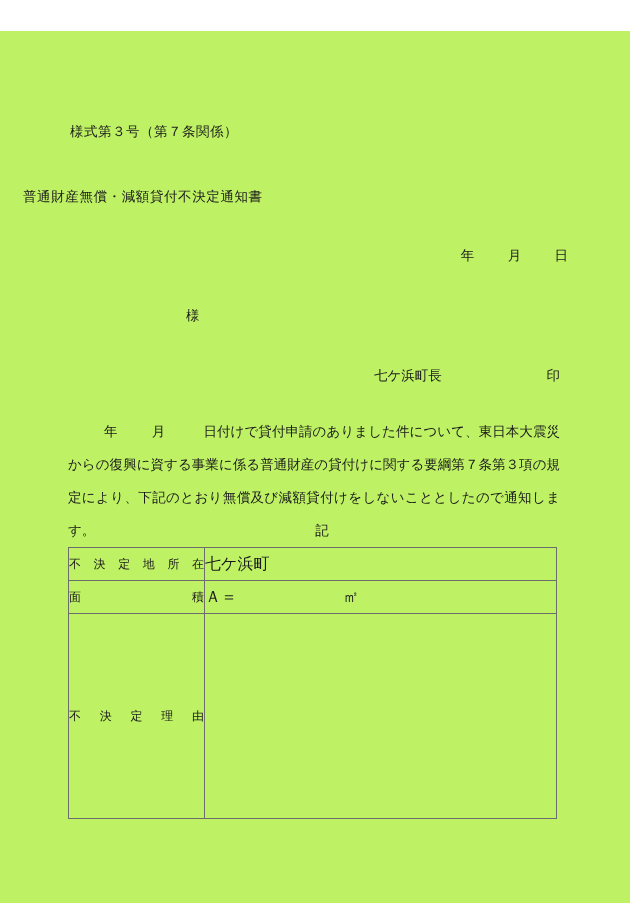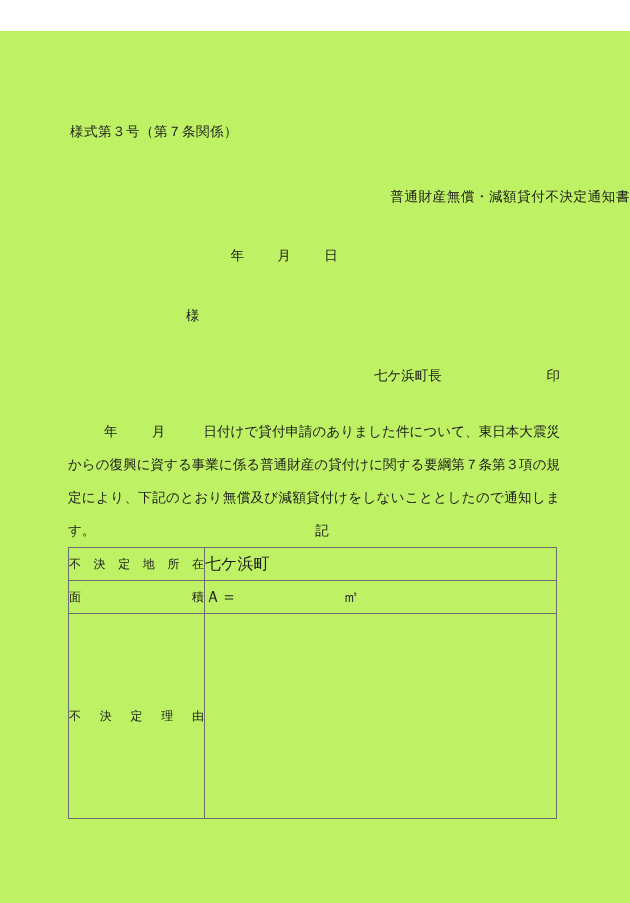--- a/index.html
+++ b/index.html
@@ -36,32 +36,32 @@
     top: 92px;
     font-size: 13.5px;
     letter-spacing: 0.5px;
   }
 
   
   .doc-title {
     left: 0;
     right: 0;
     top: 157px;
-    text-align: right;
+    text-align: left;
     font-size: 13.5px;
     letter-spacing: 0.6px;
     padding-left: 23px;
   }
 
   
   .date-line {
     left: 0;
     right: 0;
     top: 216px;
-    text-align: center;
+    text-align: right;
     padding-right: 62px;
     font-size: 13.5px;
   }
   .date-line .seg { display: inline-block; }
   .date-line .seg + .seg { margin-left: 30px; }
 
   
   .addressee {
     left: 186px;
     top: 276px;

